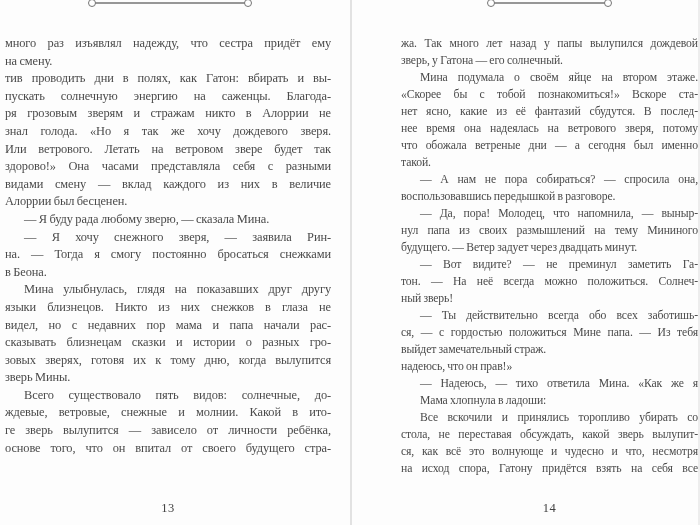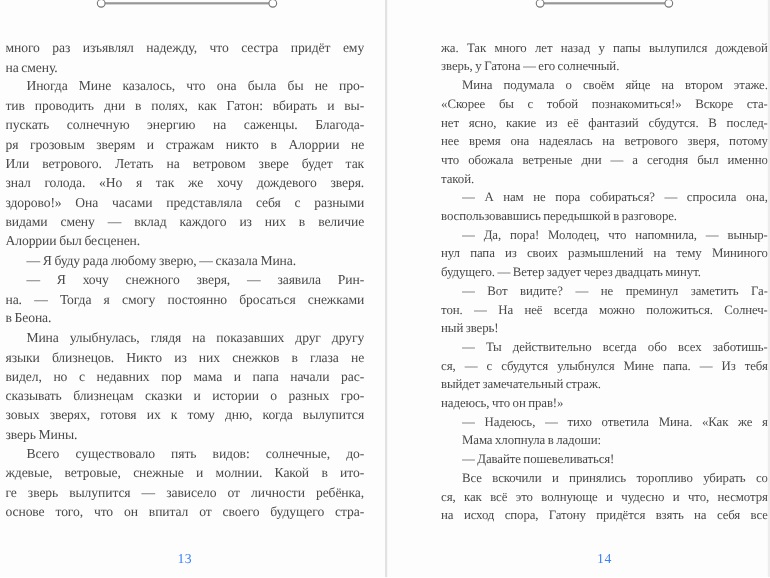--- a/index.html
+++ b/index.html
@@ -54,46 +54,45 @@
     overflow: hidden;
     white-space: normal;
   }
   .page-left  .line { line-height: 17.6px; height: 17.6px; }
   .page-right .line { line-height: 17px;   height: 17px; }
   .line.pend   { text-align-last: left; }
   .line.indent { padding-left: 19px; }
 
   .page-number {
     position: absolute; top: 501px;
-    font-size: 12.5px; color: #3b82f6;
+    font-size: 12.5px; color: #404040;
     text-align: center; letter-spacing: 0.5px;
   }
   .page-left  .page-number { left: 5px;  width: 326px; }
   .page-right .page-number { left: 49px; width: 297px; }
 </style>
 </head>
 <body>
 
 <div class="spread">
 
   <div class="page page-left">
     <div class="ornament">
       <span class="orn-line"></span>
       <span class="orn-ring orn-ring-l"></span>
       <span class="orn-ring orn-ring-r"></span>
     </div>
     <div class="text-block" id="left-lines">
         <div class="line">много раз изъявлял надежду, что сестра придёт ему</div>
         <div class="line pend">на смену.</div>
-        <div class="line indent">Иногда Мине казалось, что она была бы не про-</div>
         <div class="line">тив проводить дни в полях, как Гатон: вбирать и вы-</div>
         <div class="line">пускать солнечную энергию на саженцы. Благода-</div>
         <div class="line">ря грозовым зверям и стражам никто в Алоррии не</div>
+        <div class="line">знал голода. «Но я так же хочу дождевого зверя.</div>
         <div class="line">Или ветрового. Летать на ветровом звере будет так</div>
-        <div class="line">знал голода. «Но я так же хочу дождевого зверя.</div>
         <div class="line">здорово!» Она часами представляла себя с разными</div>
         <div class="line">видами смену — вклад каждого из них в величие</div>
         <div class="line pend">Алоррии был бесценен.</div>
         <div class="line indent pend">— Я буду рада любому зверю, — сказала Мина.</div>
         <div class="line indent">— Я хочу снежного зверя, — заявила Рин-</div>
         <div class="line">на. — Тогда я смогу постоянно бросаться снежками</div>
         <div class="line pend">в Беона.</div>
         <div class="line indent">Мина улыбнулась, глядя на показавших друг другу</div>
         <div class="line">языки близнецов. Никто из них снежков в глаза не</div>
         <div class="line">видел, но с недавних пор мама и папа начали рас-</div>
@@ -127,27 +126,27 @@
         <div class="line pend">такой.</div>
         <div class="line indent">— А нам не пора собираться? — спросила она,</div>
         <div class="line pend">воспользовавшись передышкой в разговоре.</div>
         <div class="line indent">— Да, пора! Молодец, что напомнила, — выныр-</div>
         <div class="line">нул папа из своих размышлений на тему Мининого</div>
         <div class="line pend">будущего. — Ветер задует через двадцать минут.</div>
         <div class="line indent">— Вот видите? — не преминул заметить Га-</div>
         <div class="line">тон. — На неё всегда можно положиться. Солнеч-</div>
         <div class="line pend">ный зверь!</div>
         <div class="line indent">— Ты действительно всегда обо всех заботишь-</div>
-        <div class="line">ся, — с сбудутся улыбнулся Мине папа. — Из тебя</div>
+        <div class="line">ся, — с гордостью положиться Мине папа. — Из тебя</div>
         <div class="line pend">выйдет замечательный страж.</div>
         <div class="line pend">надеюсь, что он прав!»</div>
         <div class="line indent">— Надеюсь, — тихо ответила Мина. «Как же я</div>
         <div class="line indent pend">Мама хлопнула в ладоши:</div>
-        <div class="line indent pend">— Давайте пошевеливаться!</div>
         <div class="line indent">Все вскочили и принялись торопливо убирать со</div>
+        <div class="line">стола, не переставая обсуждать, какой зверь вылупит-</div>
         <div class="line">ся, как всё это волнующе и чудесно и что, несмотря</div>
         <div class="line">на исход спора, Гатону придётся взять на себя все</div>
       </div>
     <div class="page-number">14</div>
   </div>
 
   <div class="edge-right"></div>
 </div>
 
 </body></html>

